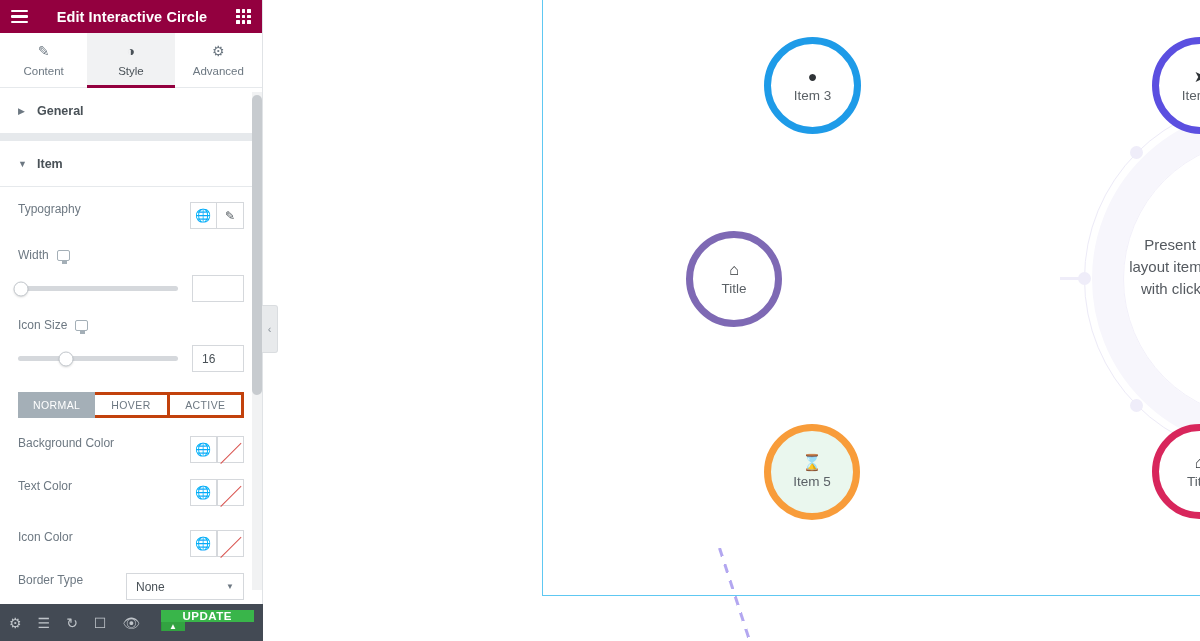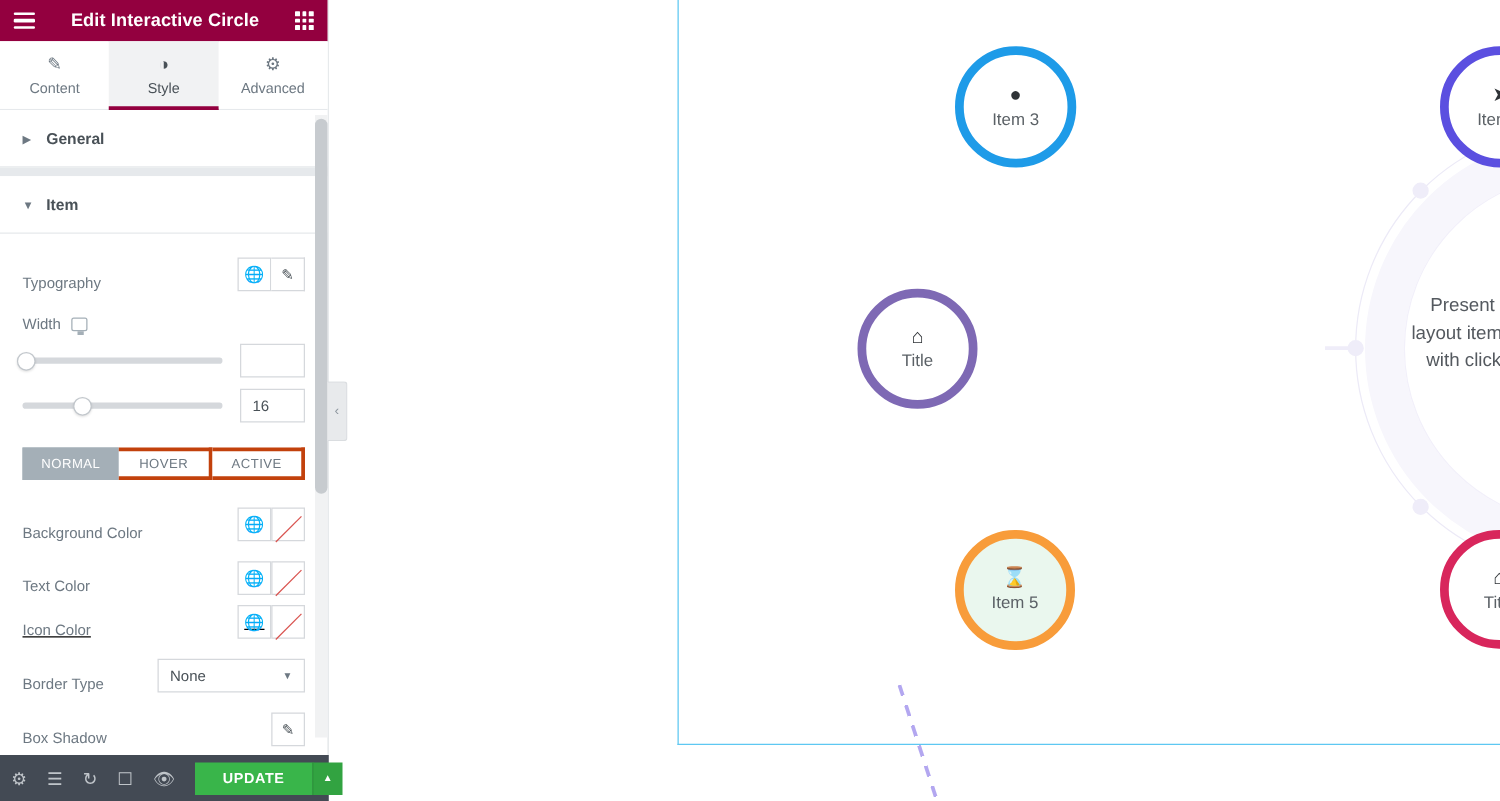--- a/index.html
+++ b/index.html
@@ -42,21 +42,21 @@
   .tab .ticon { height: 16px; display: flex; align-items: center; font-size: 14px; }
 
   .section-bar { height: 46px; display: flex; align-items: center; gap: 11px;
     padding: 0 18px; background: #ffffff; border-bottom: 1px solid #e6e9ec;
     cursor: pointer; }
   .section-bar .caret { font-size: 9px; color: #6d7882; width: 8px; }
   .section-bar .stitle { font-size: 12.5px; font-weight: bold; color: #495157; }
   .sep { height: 7px; background: #e6e9ec; }
 
   #controls { padding: 0 18px; position: relative; }
-  .row { display: flex; align-items: flex-end; justify-content: space-between;
+  .row { display: flex; align-items: flex-start; justify-content: space-between;
     min-height: 31px; margin-top: 15px; }
   .lbl { font-size: 12px; color: #6d7882; display: flex; align-items: center; gap: 8px; }
   .resp-icon { width: 13px; height: 11px; border: 1.4px solid #a4afb7; border-radius: 2px;
     position: relative; }
   .resp-icon::after { content: ""; position: absolute; left: 4px; bottom: -4px;
     width: 5px; height: 2.5px; background: #a4afb7; }
 
   .btn-pair { display: flex; }
   .sq-btn { width: 27px; height: 27px; border: 1px solid #d5d8dc; background: #ffffff;
     display: flex; align-items: center; justify-content: center; cursor: pointer; }
@@ -94,21 +94,21 @@
   
   #panel-scroll { position: absolute; left: 252px; top: 92px; width: 10px;
     height: 498px; background: #f1f2f3; }
   #panel-thumb { position: absolute; left: 252px; top: 95px; width: 10px;
     height: 300px; background: #c7cbcf; border-radius: 5px; }
 
   #panel-footer { position: absolute; left: 0; bottom: 0; width: 263px; height: 37px;
     background: #434a54; display: flex; align-items: center; padding: 0 9px; gap: 16px; }
   .f-icon { color: #bfc4c9; font-size: 14px; cursor: pointer; display: flex;
     align-items: center; }
-  #update-btn { margin-left: auto; display: flex; height: 26px; }
+  #update-btn { margin-left: auto; display: flex; height: 26px; flex-direction: column; }
   .upd-main { background: #39b54a; color: #ffffff; font-size: 11.5px; font-weight: bold;
     letter-spacing: .5px; padding: 0 22px; display: flex; align-items: center;
     cursor: pointer; }
   .upd-arrow { background: #32a341; color: #ffffff; width: 24px; display: flex;
     align-items: center; justify-content: center; font-size: 8px; cursor: pointer;
     border-left: 1px solid #2d9a3b; }
 
   
   #collapse { position: absolute; left: 262px; top: 305px; width: 16px; height: 48px;
     background: #e8eaec; border: 1px solid #dadde0; border-left: none;
@@ -266,20 +266,26 @@
           <span class="resp-icon"></span>
         </span>
       </div>
       <div class="slider-row">
         <span class="track">
           <span class="knob" style="left:2%;"></span>
         </span>
         <span class="numbox"></span>
       </div>
 
+      <div class="row" style="min-height:18px;margin-top:16px;">
+        <span class="lbl">
+          <span>Icon Size</span>
+          <span class="resp-icon"></span>
+        </span>
+      </div>
       <div class="slider-row">
         <span class="track">
           <span class="knob" style="left:30%;"></span>
         </span>
         <span class="numbox">16</span>
       </div>
 
       <div class="seg">
         <span class="seg-item active">NORMAL</span>
         <span class="seg-item">HOVER</span>
@@ -299,21 +305,21 @@
       <div class="row" style="margin-top:12px;">
         <span class="lbl">Text Color</span>
         <span class="btn-pair">
           <span class="sq-btn">
               <span class="globe">🌐</span>
             </span>
           <span class="swatch-none"></span>
         </span>
       </div>
 
-      <div class="row" style="margin-top:4px;text-decoration:underline;">
+      <div class="row" style="margin-top:20px;">
         <span class="lbl">Icon Color</span>
         <span class="btn-pair">
           <span class="sq-btn">
               <span class="globe">🌐</span>
             </span>
           <span class="swatch-none"></span>
         </span>
       </div>
 
       <div class="row" style="margin-top:12px;gap:28px;">

